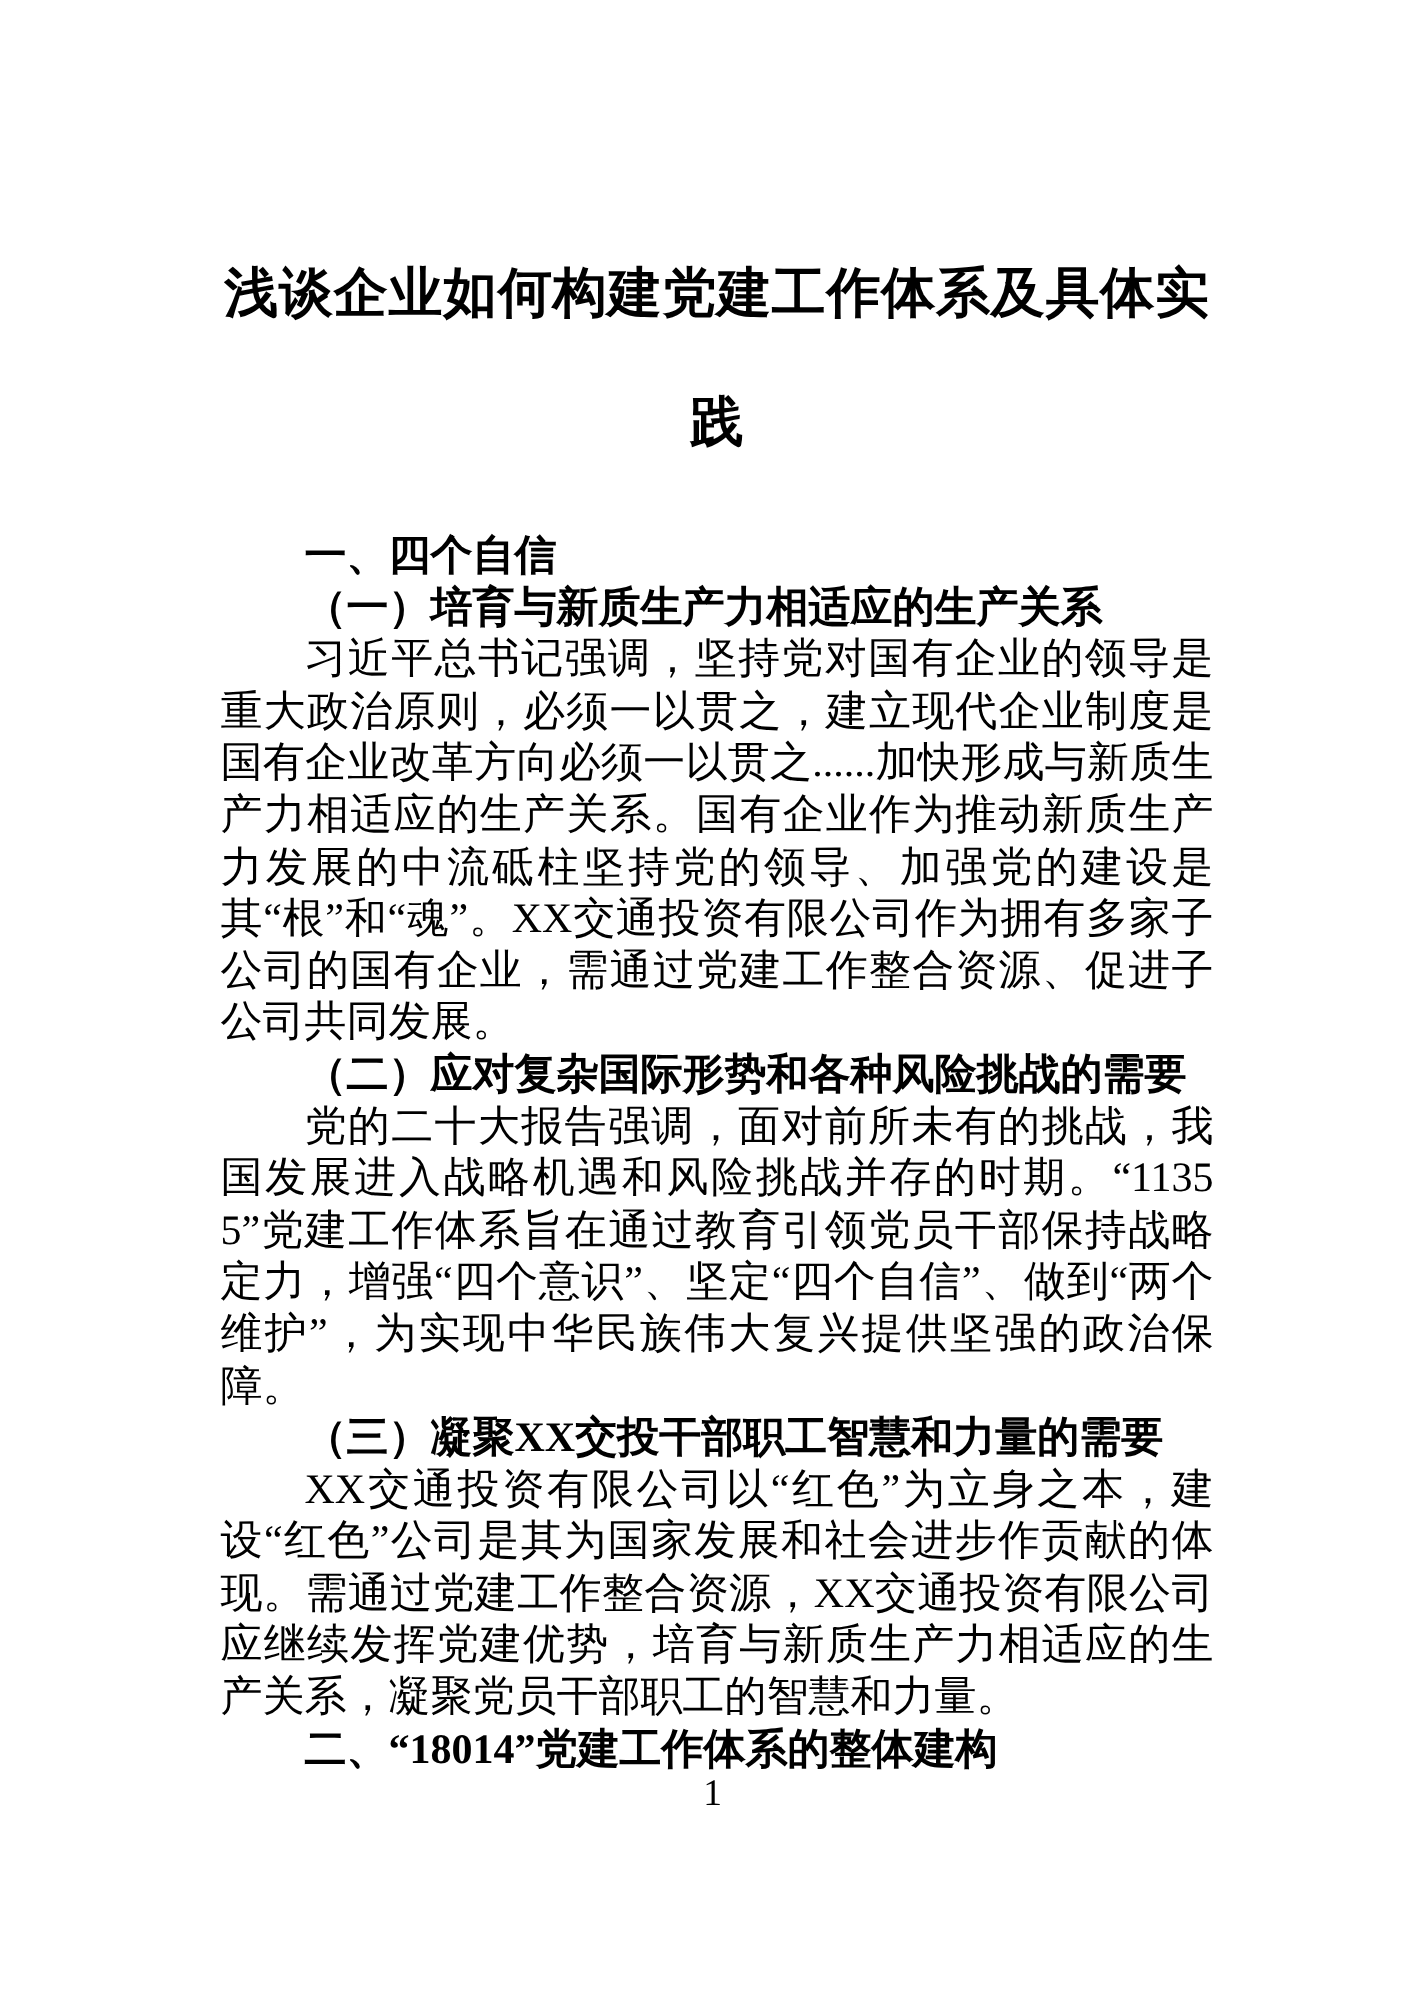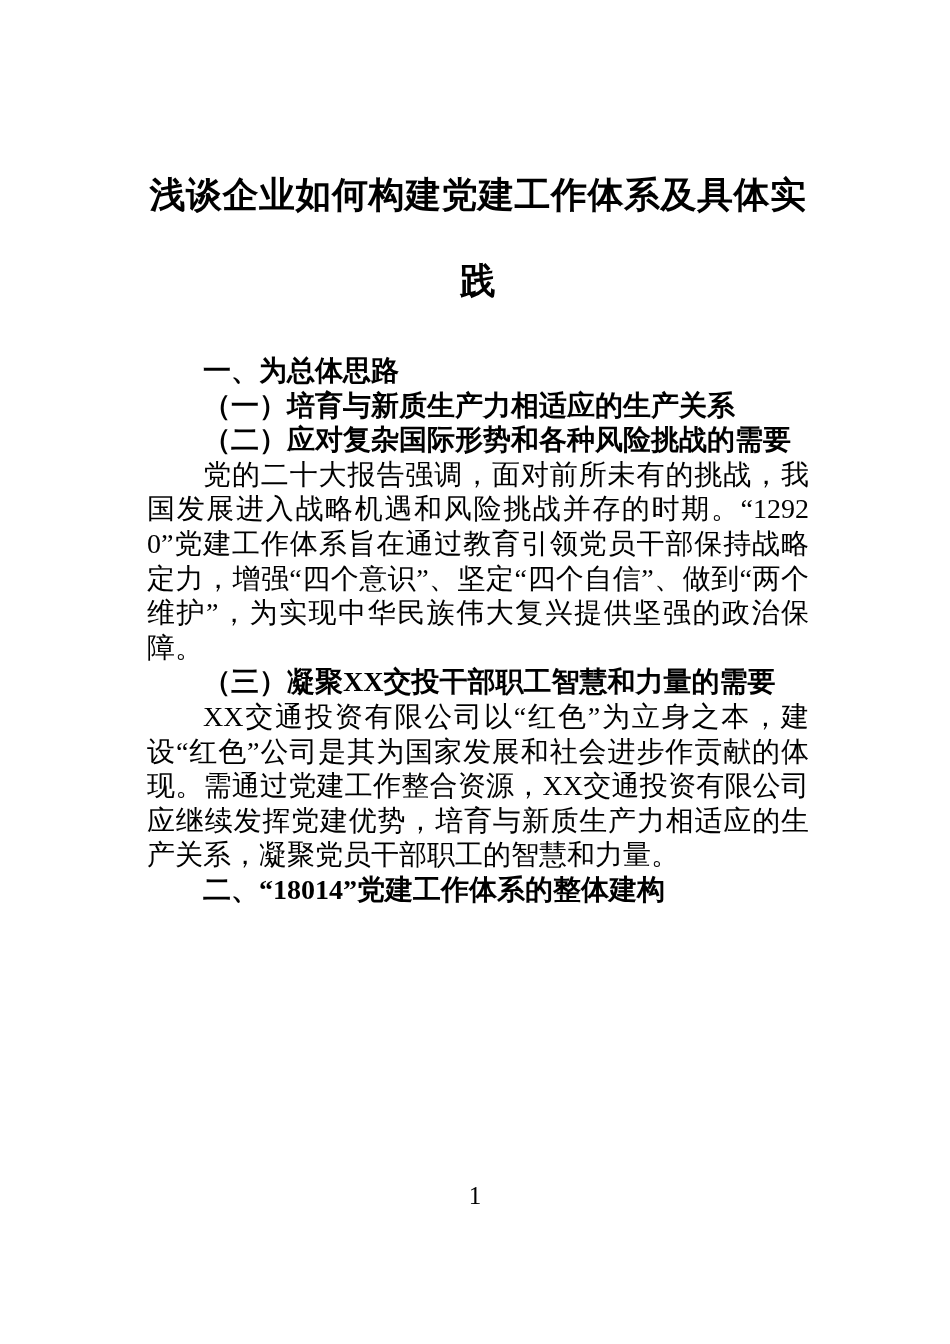--- a/index.html
+++ b/index.html
@@ -57,23 +57,24 @@
     color: #000000;
   }
 </style>
 </head>
 <body>
 
 <div class="page">
   <div class="content">
     <h1 class="doc-title">浅谈企业如何构建党建工作体系及具体实践</h1>
     <div class="body-text" id="paragraphs">
-        <p class="para bold">一、为总体思路</p>
+        <p class="para bold">一、四个自信</p>
         <p class="para bold">（一）培育与新质生产力相适应的生产关系</p>
+        <p class="para">习近平总书记强调，坚持党对国有企业的领导是重大政治原则，必须一以贯之，建立现代企业制度是国有企业改革方向必须一以贯之......加快形成与新质生产力相适应的生产关系。国有企业作为推动新质生产力发展的中流砥柱坚持党的领导、加强党的建设是其“根”和“魂”。XX交通投资有限公司作为拥有多家子公司的国有企业，需通过党建工作整合资源、促进子公司共同发展。</p>
         <p class="para bold">（二）应对复杂国际形势和各种风险挑战的需要</p>
-        <p class="para">党的二十大报告强调，面对前所未有的挑战，我国发展进入战略机遇和风险挑战并存的时期。“12920”党建工作体系旨在通过教育引领党员干部保持战略定力，增强“四个意识”、坚定“四个自信”、做到“两个维护”，为实现中华民族伟大复兴提供坚强的政治保障。</p>
+        <p class="para">党的二十大报告强调，面对前所未有的挑战，我国发展进入战略机遇和风险挑战并存的时期。“11355”党建工作体系旨在通过教育引领党员干部保持战略定力，增强“四个意识”、坚定“四个自信”、做到“两个维护”，为实现中华民族伟大复兴提供坚强的政治保障。</p>
         <p class="para bold">（三）凝聚XX交投干部职工智慧和力量的需要</p>
         <p class="para">XX交通投资有限公司以“红色”为立身之本，建设“红色”公司是其为国家发展和社会进步作贡献的体现。需通过党建工作整合资源，XX交通投资有限公司应继续发挥党建优势，培育与新质生产力相适应的生产关系，凝聚党员干部职工的智慧和力量。</p>
         <p class="para bold">二、“18014”党建工作体系的整体建构</p>
       </div>
   </div>
   <div class="page-number">1</div>
 </div>
 
 </body></html>

